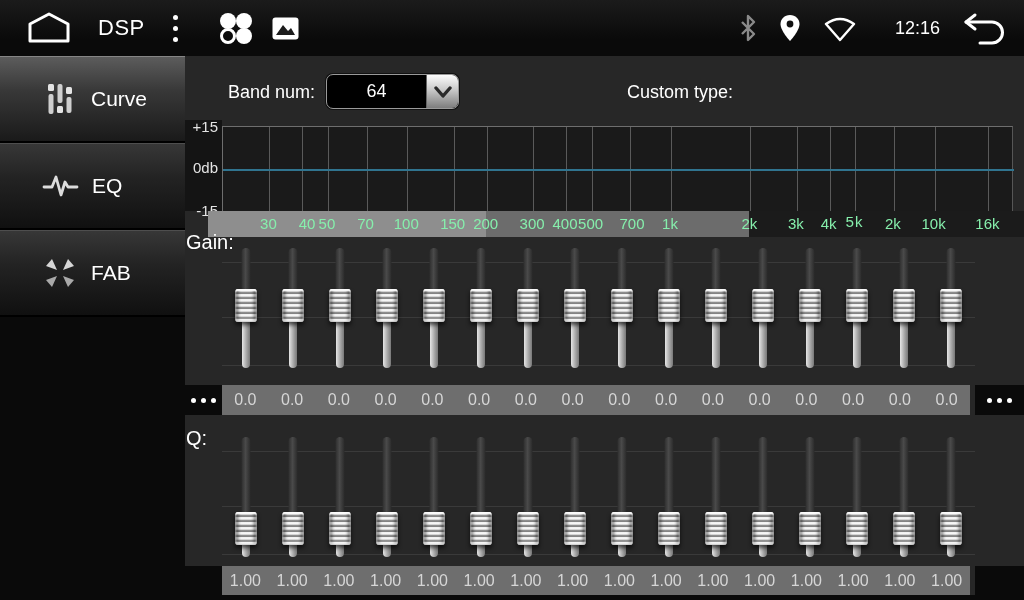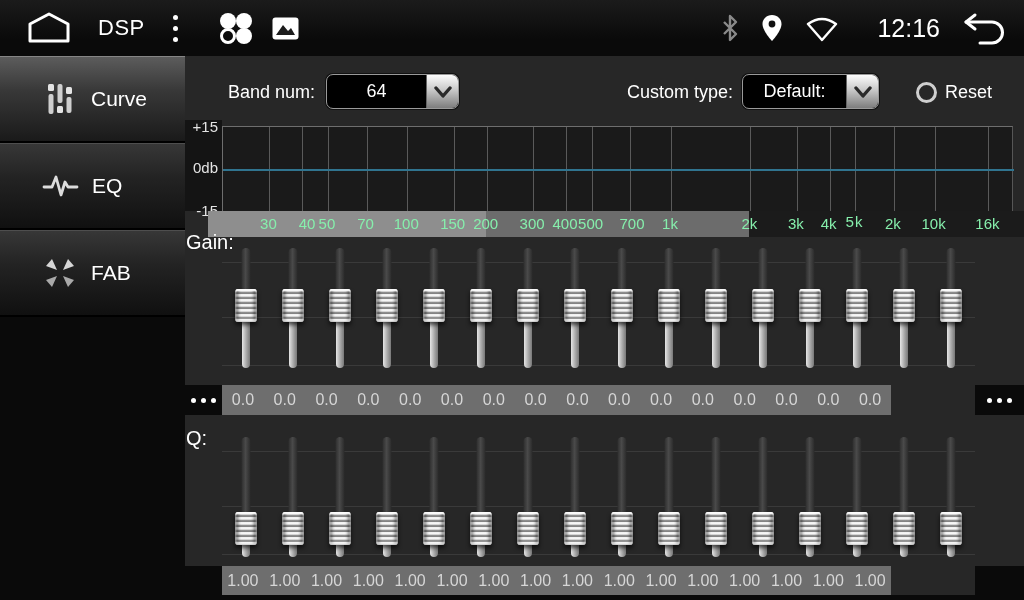--- a/index.html
+++ b/index.html
@@ -11,21 +11,21 @@
   .topbar { position:absolute; left:0; top:0; width:1024px; height:56px;
     background:linear-gradient(180deg,#1b1b1b,#0a0a0a 70%); display:flex; align-items:center; }
   .tb-left { display:flex; align-items:center; gap:0; padding-left:26px; }
   .tb-right { position:absolute; right:18px; top:0; height:56px; display:flex; align-items:center; gap:22px; }
   .tb-title { color:#fff; font-size:22px; margin-left:26px; letter-spacing:.5px; }
   .tb-dots { display:flex; flex-direction:column; gap:6px; margin-left:24px; padding:4px; }
   .tb-dots i { width:5px; height:5px; border-radius:50%; background:#fff; }
   .tb-ic { display:flex; align-items:center; justify-content:center; }
   .clover { margin-left:34px; }
   .gallery { margin-left:18px; }
-  .tb-time { color:#fff; font-size:25px;margin-left:16px; }
+  .tb-time { color:#fff; font-size:18px;margin-left:16px; }
 
   
   .sidebar { position:absolute; left:0; top:56px; width:185px; height:544px; background:#0a0a0a; }
   .side-item { height:87px; display:flex; align-items:center; gap:13px; padding-left:42px;
     background:linear-gradient(180deg,#373737,#232323 40%,#101010);
     border-top:1px solid #4e4e4e; border-bottom:2px solid #000; cursor:pointer; }
   .side-item.selected { background:linear-gradient(180deg,#5c5c5c,#383838 40%,#1a1a1a); border-top:1px solid #868686; }
   .side-label { color:#fff; font-size:21px; }
 
   
@@ -57,21 +57,21 @@
   .scell { position:relative; flex:1; height:120px; cursor:pointer; }
   .track-dark { position:absolute; left:50%; transform:translateX(-50%); top:0; width:9px;
     background:linear-gradient(90deg,#2e2e2e,#4a4a4a 45%,#2a2a2a); border-radius:5px 5px 0 0; }
   .track-light { position:absolute; left:50%; transform:translateX(-50%); width:8px;
     background:linear-gradient(90deg,#e6e6e6,#a8a8a8 55%,#787878); border-radius:0 0 4px 4px; }
   .knob { position:absolute; left:50%; transform:translateX(-50%); width:21px; height:33px; border-radius:2px;
     background:repeating-linear-gradient(180deg,#efefef 0px,#f8f8f8 2px,#6b6b6b 4px,#9d9d9d 5px);
     box-shadow:inset 0 2px 1px rgba(255,255,255,.95), inset 0 -3px 2px rgba(255,255,255,.55),
       inset 3px 0 3px rgba(0,0,0,.4), inset -3px 0 3px rgba(0,0,0,.4), 0 3px 4px rgba(0,0,0,.65); }
   .vrow { position:absolute; height:30px; }
-  .vstrip { position:absolute; left:37px; width:669px; height:30px; background:#6e6e6e; display:flex; }
+  .vstrip { position:absolute; left:37px; width:748px; height:30px; background:#6e6e6e; display:flex; }
   .vcell { flex:1; color:#d6d6d6; font-size:16px; line-height:30px; text-align:center; }
   .more { position:absolute; top:0; height:30px; background:#0a0a0a; display:flex; align-items:center; justify-content:center; gap:5px; cursor:pointer; }
   .more i { width:5px; height:5px; border-radius:50%; background:#fff; }
   .bottombar { position:absolute; left:0; top:539px; width:839px; height:5px; background:#0a0a0a; }
 </style>
 </head>
 <body>
 
 <div id="stage">
 
@@ -171,33 +171,21 @@
     <div class="dropdown" style="left:141px; top:18px; width:133px;">
       <span class="dd-text">64</span>
       <span class="dd-btn">
         <svg width="18" height="12" viewBox="0 0 18 12">
             <polyline points="2,2 9,10 16,2" fill="none" stroke="#2a2a2a" stroke-width="3.4" stroke-linecap="round" stroke-linejoin="round"></polyline>
           </svg>
       </span>
     </div>
 
     <span class="ctl-label" style="left:442px; top:18px;">Custom type:</span>
-    <div class="dropdown" style="left:557px; top:18px; width:137px;">
-      <span class="dd-text">Default:</span>
-      <span class="dd-btn">
-        <svg width="18" height="12" viewBox="0 0 18 12">
-            <polyline points="2,2 9,10 16,2" fill="none" stroke="#2a2a2a" stroke-width="3.4" stroke-linecap="round" stroke-linejoin="round"></polyline>
-          </svg>
-      </span>
-    </div>
-
-    <div class="reset-wrap" style="left:731px; top:18px; height:36px;">
-      <span class="reset-circle"></span>
-      <span class="ctl-label" style="position:static;">Reset</span>
-    </div>
+
 
     <div class="gutter"></div>
     <span class="ylab" style="left:0; top:62px;">+15</span>
     <span class="ylab" style="left:0; top:103px;">0db</span>
     <span class="ylab" style="left:0; top:146px;">-15</span>
     <div class="plot">
         <div class="gridv" style="left: 46.4px;"></div>
         <div class="gridv" style="left: 79.4px;"></div>
         <div class="gridv" style="left: 104.9px;"></div>
         <div class="gridv" style="left: 143.5px;"></div>

